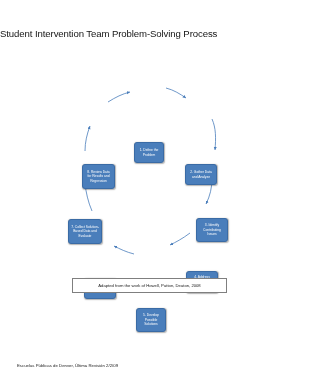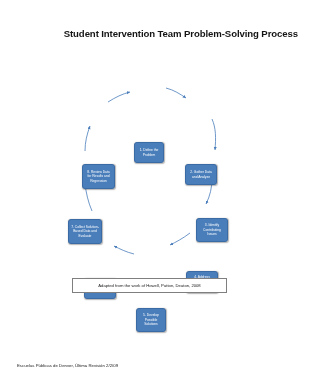--- a/index.html
+++ b/index.html
@@ -10,23 +10,23 @@
     position:relative;
     overflow:hidden;
   }
   .page{
     position:absolute;inset:0;
     background:#ffffff;
   }
   .title{
     position:absolute;
     top:28px;left:0;right:0;
-    text-align:right;
+    text-align:left;
     font-size:9.6px;
-    font-weight:bold;
+    font-weight:normal;
     color:#151515;
     letter-spacing:-0.1px;
   }
   .cycle{
     position:absolute;
     left:0;top:66px;
     width:298px;height:225px;
   }
   .node{
     position:absolute;

